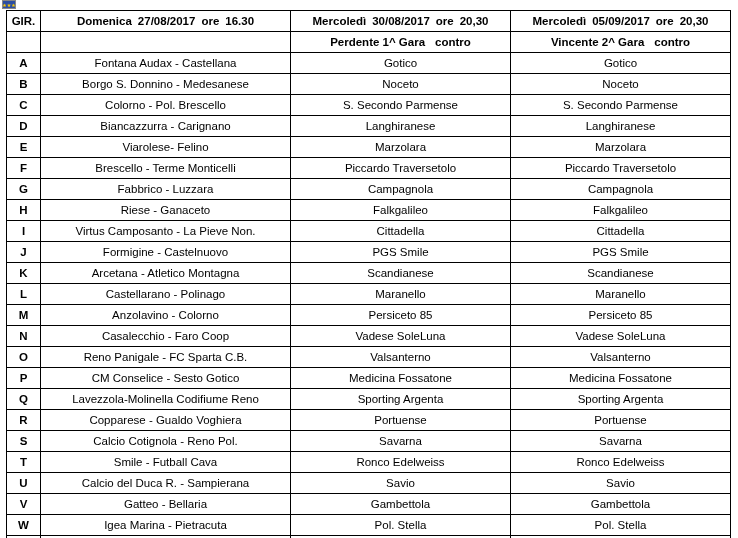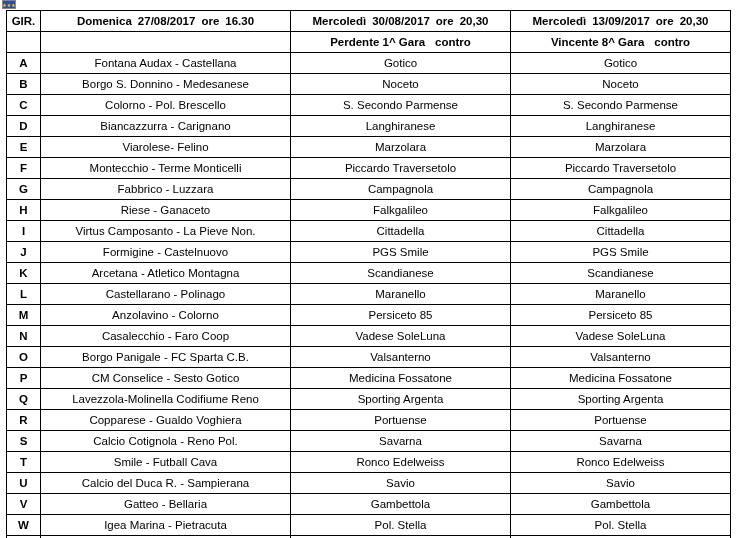--- a/index.html
+++ b/index.html
@@ -112,31 +112,31 @@
     <thead>
       <tr>
         <th class="hdr-cell">GIR.</th>
         <th class="hdr-cell">
           <span>Domenica</span><span class="sp"></span><span>27/08/2017</span><span class="sp"></span><span>ore</span><span class="sp"></span><span>16.30</span>
         </th>
         <th class="hdr-cell">
           <span>Mercoledì</span><span class="sp"></span><span>30/08/2017</span><span class="sp"></span><span>ore</span><span class="sp"></span><span>20,30</span>
         </th>
         <th class="hdr-cell">
-          <span>Mercoledì</span><span class="sp"></span><span>13/09/2017</span><span class="sp"></span><span>ore</span><span class="sp"></span><span>20,30</span>
+          <span>Mercoledì</span><span class="sp"></span><span>05/09/2017</span><span class="sp"></span><span>ore</span><span class="sp"></span><span>20,30</span>
         </th>
       </tr>
       <tr>
         <th class="sub-cell"></th>
         <th class="sub-cell"></th>
         <th class="sub-cell">
           <span>Perdente 1^ Gara</span><span class="sp"></span><span>contro</span>
         </th>
         <th class="sub-cell">
-          <span>Vincente 8^ Gara</span><span class="sp"></span><span>contro</span>
+          <span>Vincente 2^ Gara</span><span class="sp"></span><span>contro</span>
         </th>
       </tr>
     </thead>
     <tbody>
         <tr>
           <td class="gir-letter">A</td>
           <td class="match-text">Fontana Audax - Castellana</td>
           <td class="match-text">Gotico</td>
           <td class="match-text">Gotico</td>
         </tr>
@@ -159,21 +159,21 @@
           <td class="match-text">Langhiranese</td>
         </tr>
         <tr>
           <td class="gir-letter">E</td>
           <td class="match-text">Viarolese- Felino</td>
           <td class="match-text">Marzolara</td>
           <td class="match-text">Marzolara</td>
         </tr>
         <tr>
           <td class="gir-letter">F</td>
-          <td class="match-text">Montecchio - Terme Monticelli</td>
+          <td class="match-text">Brescello - Terme Monticelli</td>
           <td class="match-text">Piccardo Traversetolo</td>
           <td class="match-text">Piccardo Traversetolo</td>
         </tr>
         <tr>
           <td class="gir-letter">G</td>
           <td class="match-text">Fabbrico - Luzzara</td>
           <td class="match-text">Campagnola</td>
           <td class="match-text">Campagnola</td>
         </tr>
         <tr>
@@ -213,21 +213,21 @@
           <td class="match-text">Persiceto 85</td>
         </tr>
         <tr>
           <td class="gir-letter">N</td>
           <td class="match-text">Casalecchio - Faro Coop</td>
           <td class="match-text">Vadese SoleLuna</td>
           <td class="match-text">Vadese SoleLuna</td>
         </tr>
         <tr>
           <td class="gir-letter">O</td>
-          <td class="match-text">Borgo Panigale - FC Sparta C.B.</td>
+          <td class="match-text">Reno Panigale - FC Sparta C.B.</td>
           <td class="match-text">Valsanterno</td>
           <td class="match-text">Valsanterno</td>
         </tr>
         <tr>
           <td class="gir-letter">P</td>
           <td class="match-text">CM Conselice - Sesto Gotico</td>
           <td class="match-text">Medicina Fossatone</td>
           <td class="match-text">Medicina Fossatone</td>
         </tr>
         <tr>

